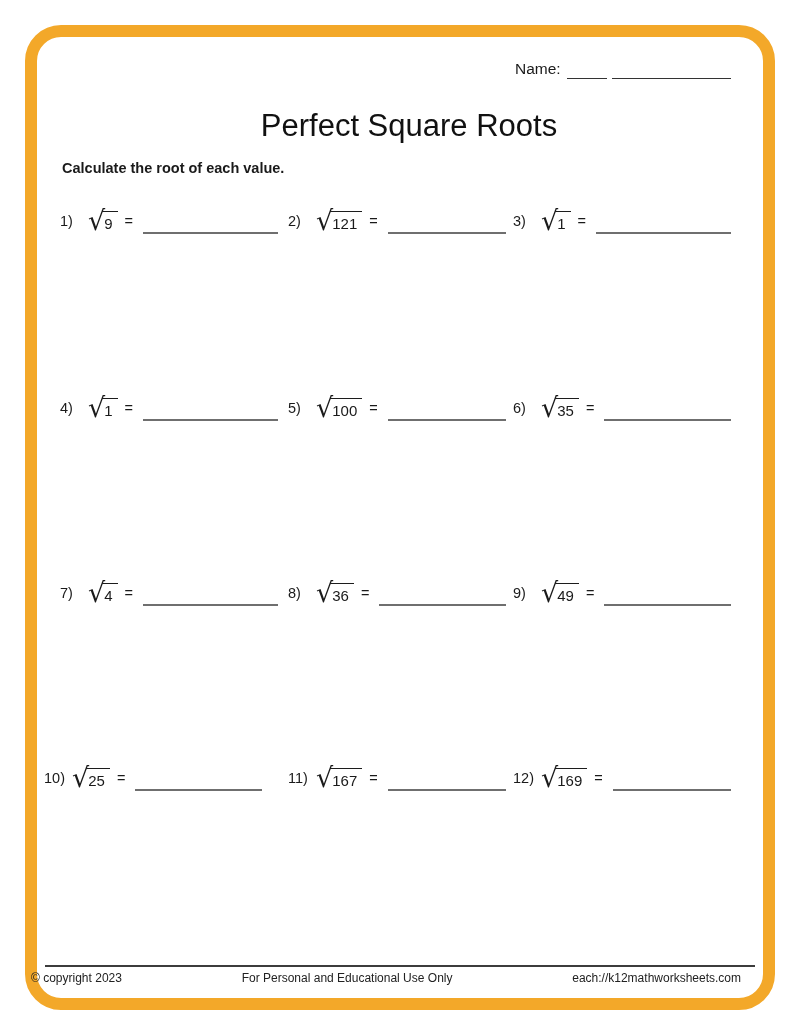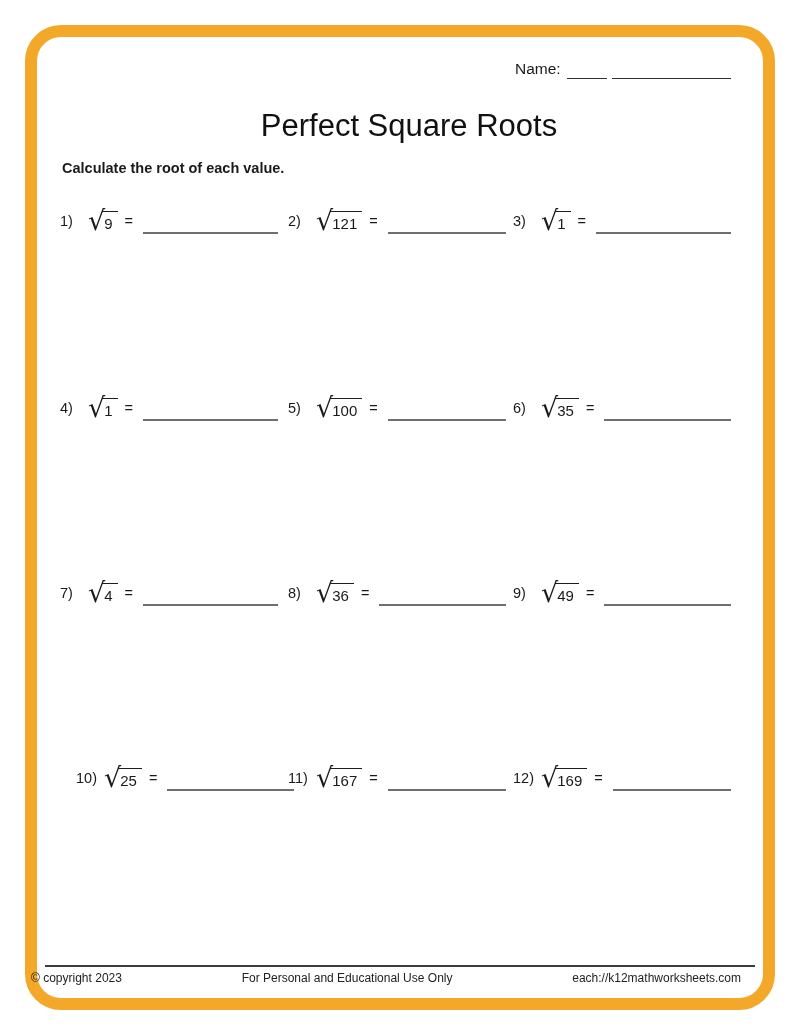--- a/index.html
+++ b/index.html
@@ -207,21 +207,21 @@
   <div class="problem" style="left:513px;top:570px">
     <span class="pnum">9)</span>
     <span class="radical">
         <span class="rsign">√</span>
         <span class="rcand">49</span>
       </span>
     <span class="peq">=</span>
     <span class="ansline"></span>
   </div>
 
-  <div class="problem" style="left:76px;top:755px">
+  <div class="problem" style="left:44px;top:755px">
     <span class="pnum">10)</span>
     <span class="radical">
         <span class="rsign">√</span>
         <span class="rcand">25</span>
       </span>
     <span class="peq">=</span>
     <span class="ansline"></span>
   </div>
   <div class="problem" style="left:288px;top:755px">
     <span class="pnum">11)</span>

